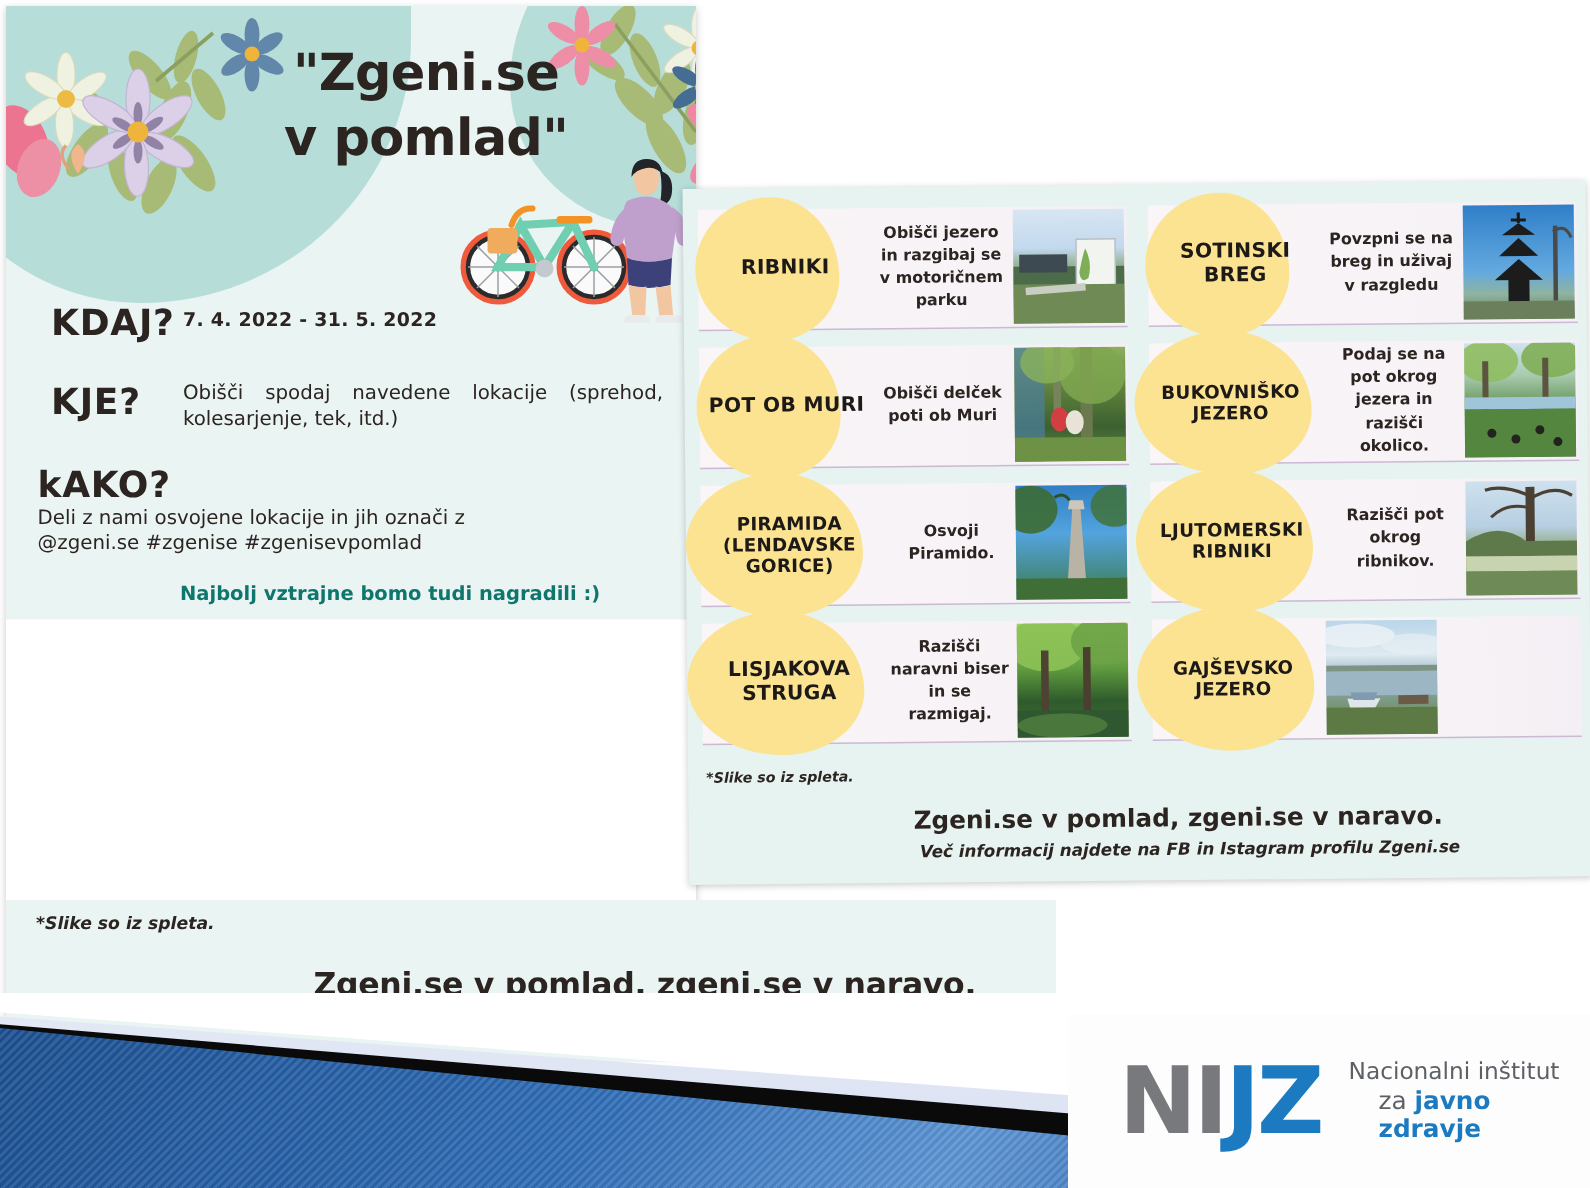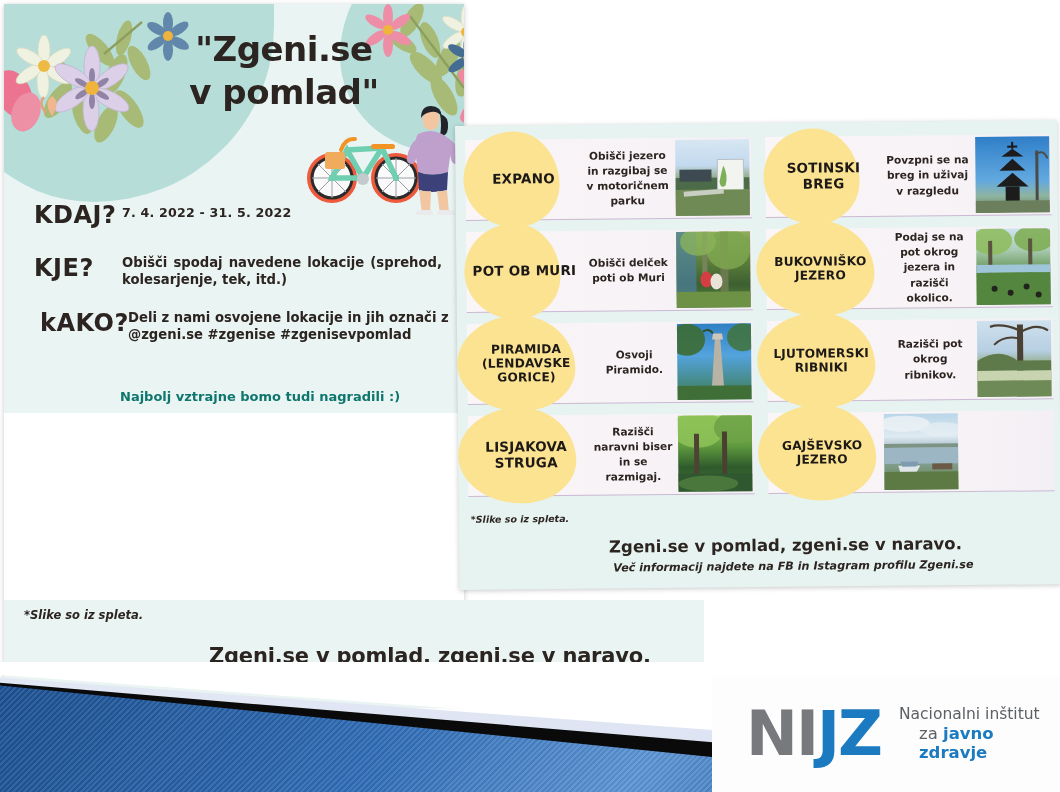--- a/index.html
+++ b/index.html
@@ -50,21 +50,21 @@
   .blob-tr{position:absolute;left:336px;top:-60px;width:240px;height:208px;background:#b7ddd9;
            border-radius:56% 0 40% 54% / 70% 0 64% 60%;}
 
   .title{position:absolute;left:150px;top:24px;width:260px;color:#2c2420;
          font-family:"DejaVu Sans","Liberation Sans",sans-serif;font-weight:bold;
          font-size:34px;line-height:1.25;letter-spacing:-0.5px;text-align:center;}
 
   .qa{position:absolute;left:0;top:0;width:460px;}
   .qa-row{position:absolute;display:flex;}
   .qa-key{font-weight:bold;font-size:24px;color:#2c2420;letter-spacing:.5px;width:88px;flex:none;}
-  .qa-val{font-size:13.2px;color:#2c2420;line-height:1.32;font-weight:700;}
+  .qa-val{font-size:13.2px;color:#2c2420;line-height:1.32;font-weight:400;}
   .qa-val.bold{font-weight:bold;font-size:12.6px;letter-spacing:.2px;}
   .qa-note{position:absolute;left:116px;top:385px;font-size:13px;font-weight:600;color:#0f766e;}
 
   .foot-star{position:absolute;font-size:11.5px;font-weight:bold;font-style:italic;color:#2c2420;}
   .foot-big{position:absolute;font-size:21px;font-weight:bold;color:#2c2420;letter-spacing:-.2px;}
   .foot-sub{position:absolute;font-size:14px;font-weight:bold;font-style:italic;color:#2c2420;}
 
   
   .posterB{left:455px;top:126px;width:602px;height:464px;background:#e6f3f1;
            transform:rotate(-0.55deg);transform-origin:0 0;}
@@ -293,21 +293,21 @@
 
       <div class="qa">
         <div class="qa-row" style="left:30px;top:197px;">
           <div class="qa-key">KDAJ?</div>
           <div class="qa-val bold" style="padding-top:4px;">7. 4. 2022 - 31. 5. 2022</div>
         </div>
         <div class="qa-row" style="left:30px;top:250px;width:420px;">
           <div class="qa-key">KJE?</div>
           <div class="qa-val" style="width:320px;text-align:justify;">Obišči spodaj navedene lokacije (sprehod, kolesarjenje, tek, itd.)</div>
         </div>
-        <div class="qa-row" style="left:36px;top:305px;width:430px;">
+        <div class="qa-row" style="left:21px;top:305px;width:430px;flex-direction:column;">
           <div class="qa-key">kAKO?</div>
           <div class="qa-val" style="width:330px;">Deli z nami osvojene lokacije in jih označi z @zgeni.se #zgenise #zgenisevpomlad</div>
         </div>
         <div class="qa-note">Najbolj vztrajne bomo tudi nagradili :)</div>
       </div>
     </div>
 
     <div class="pa-bottom">
       <div class="foot-star" style="left:20px;top:8px;">*Slike so iz spleta.</div>
       <div class="foot-big" style="left:205px;top:44px;">Zgeni.se v pomlad, zgeni.se v naravo.</div>
@@ -315,21 +315,21 @@
     </div>
   </div>
 
   <div class="poster posterB">
     <div class="cards">
 
       <div class="col col-left">
 
         <div class="card">
           <div class="blob"></div>
-          <div class="card-name">EXPANO</div>
+          <div class="card-name">RIBNIKI</div>
           <div class="card-desc">Obišči jezero in razgibaj se v motoričnem parku</div>
           <div class="card-thumb" style="background-image:linear-gradient(#d7e6f2 0%,#c2d9ee 34%,#9fb9a3 46%,#5c7a4f 72%,#7e8f74 100%);">
             <svg width="74" height="76" style="display:block">
               <rect x="0" y="38" width="74" height="12" fill="#4c6b48"></rect>
               <rect x="4" y="30" width="32" height="12" fill="#3e4a52"></rect>
               <rect x="42" y="20" width="26" height="32" fill="#f2f4f0" stroke="#b9bfc4"></rect>
               <path d="M48 26 q5 10 2 20 q-5 4 -6 -4 q2 -10 4 -16z" fill="#7eae56"></path>
               <rect x="0" y="50" width="74" height="26" fill="#6f8a55"></rect>
               <rect x="8" y="52" width="40" height="5" fill="#c8cfc2" transform="rotate(-4 8 52)"></rect>
             </svg>

